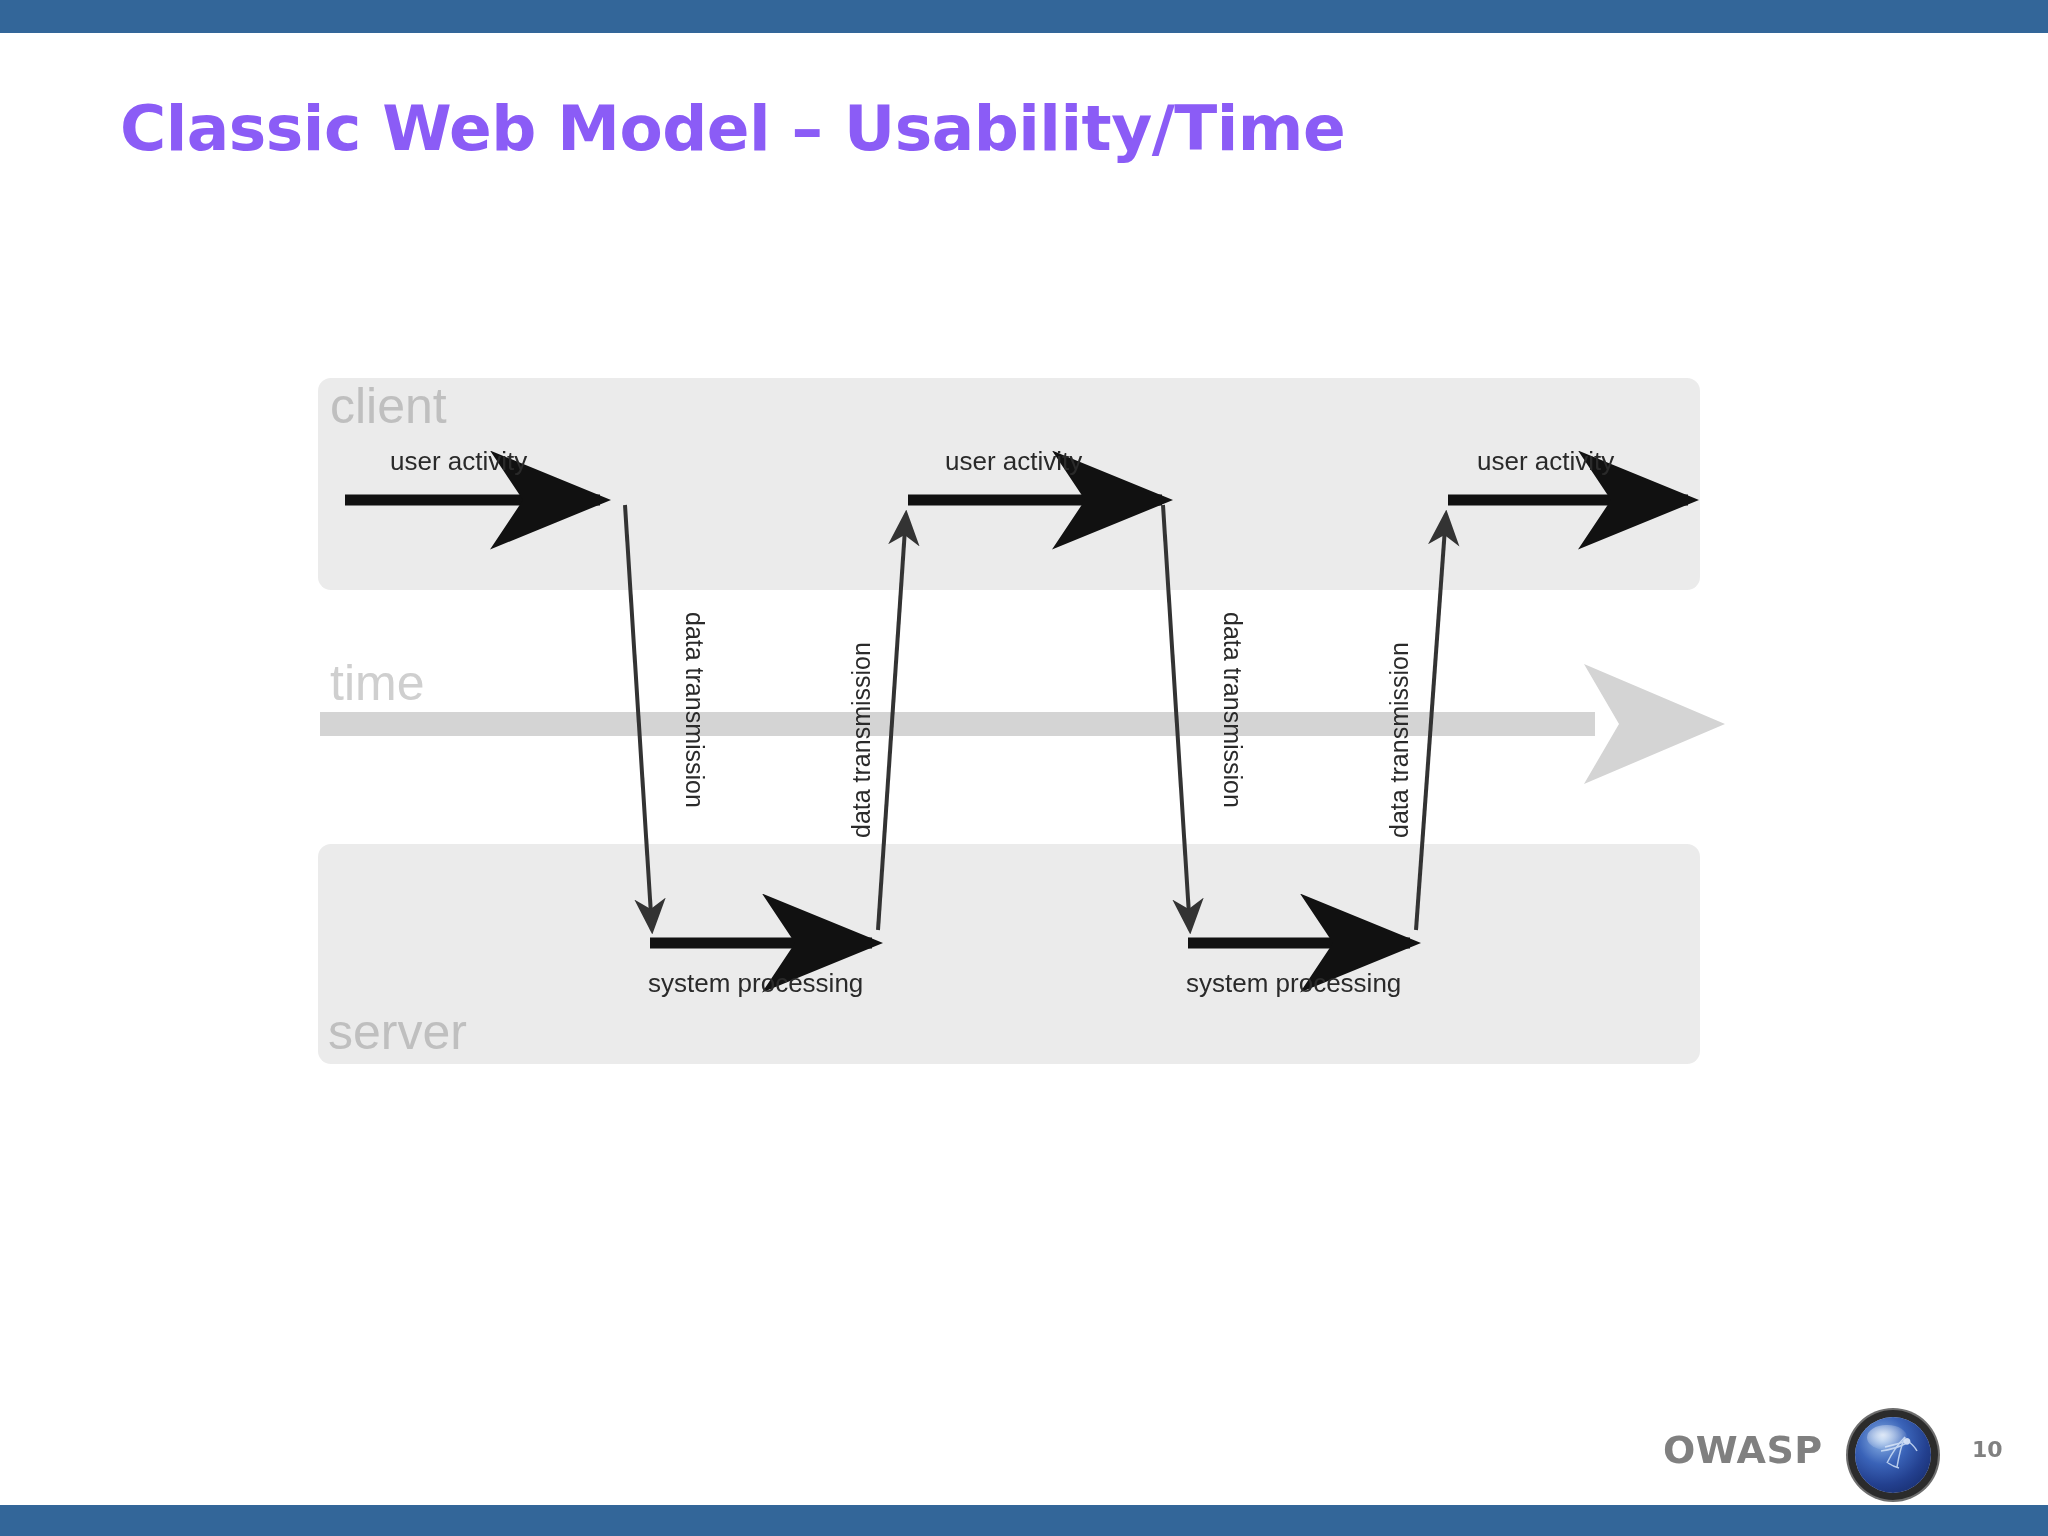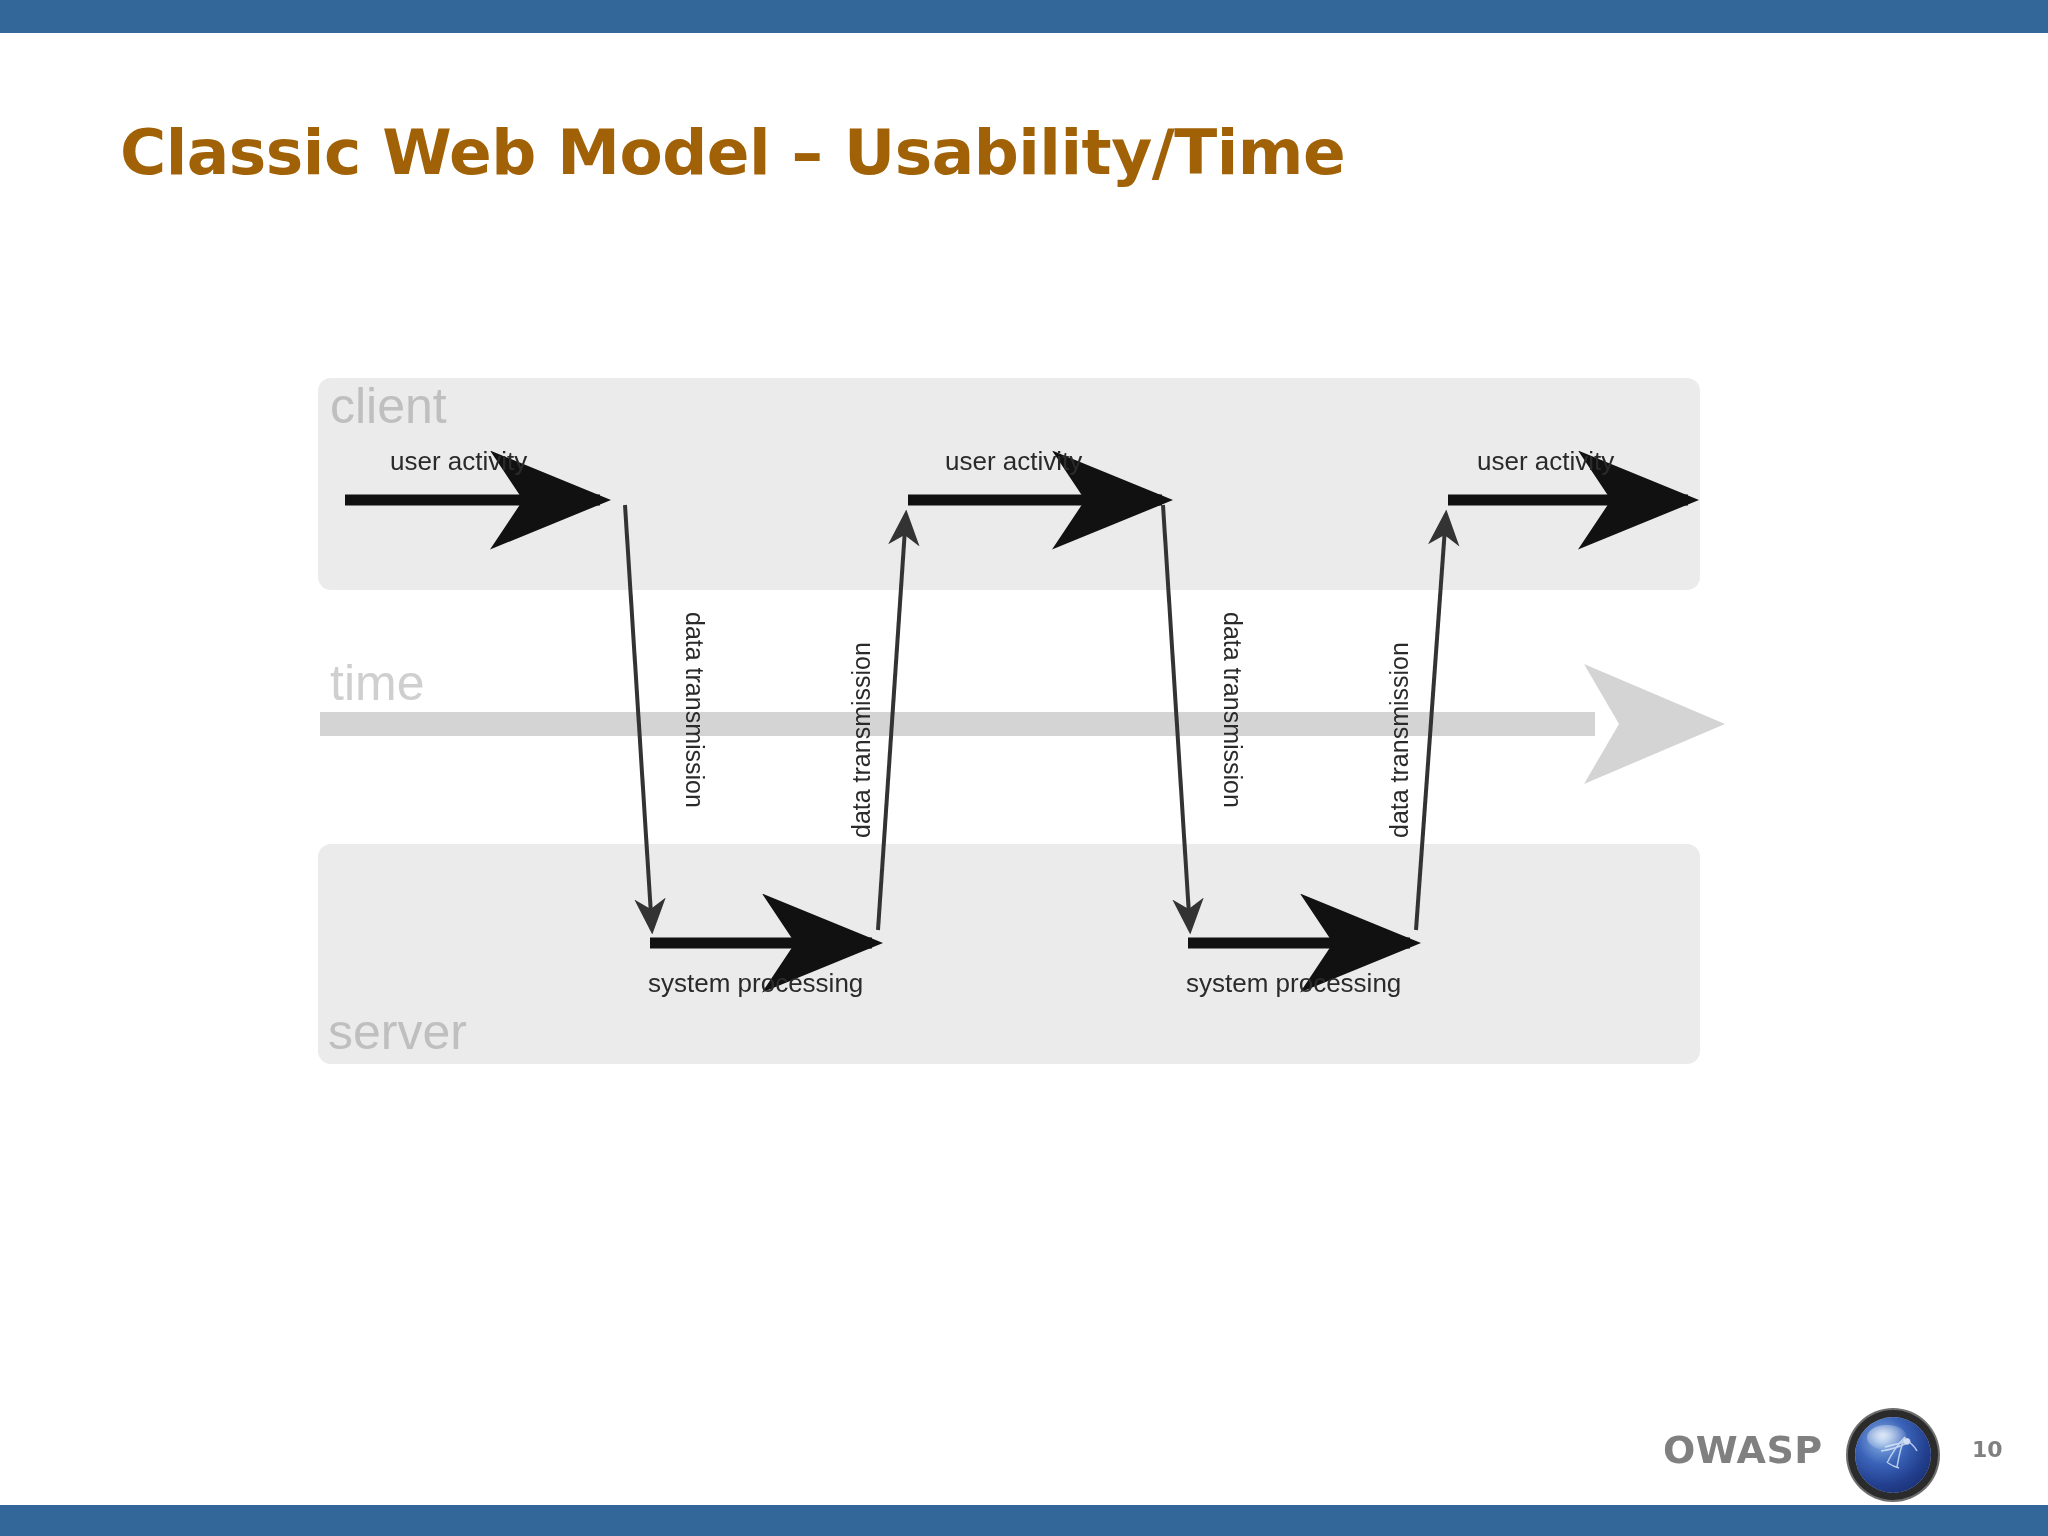--- a/index.html
+++ b/index.html
@@ -29,24 +29,24 @@
     top: 0;
     height: 33px;
   }
   .band-bottom {
     top: 1505px;
     height: 31px;
   }
   .slide-title {
     position: absolute;
     left: 120px;
-    top: 116px;
+    top: 92px;
     font-size: 63px;
     font-weight: bold;
-    color: #a16207;
+    color: #8b5cf6;
     letter-spacing: -0.5px;
     white-space: nowrap;
     font-family: "DejaVu Sans", sans-serif;
   }
   .diagram {
     position: absolute;
     left: 0;
     top: 0;
     width: 2048px;
     height: 1536px;

